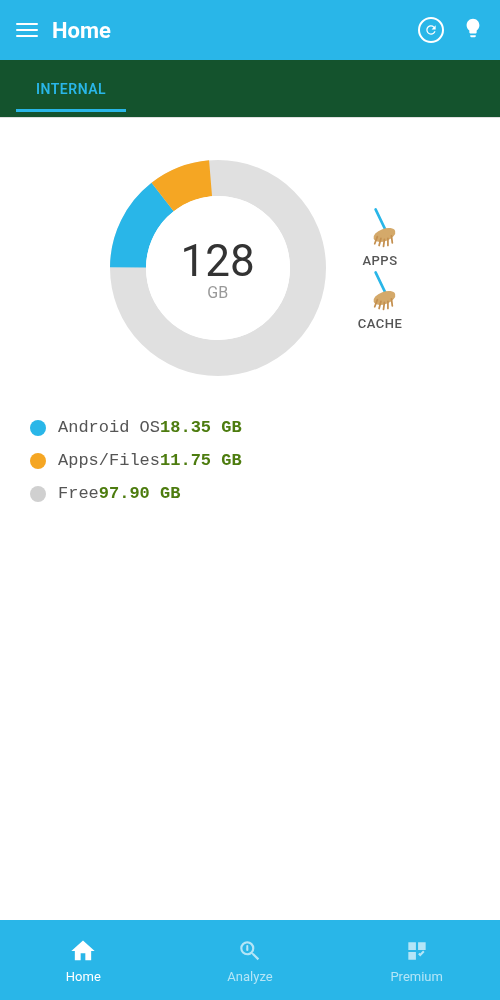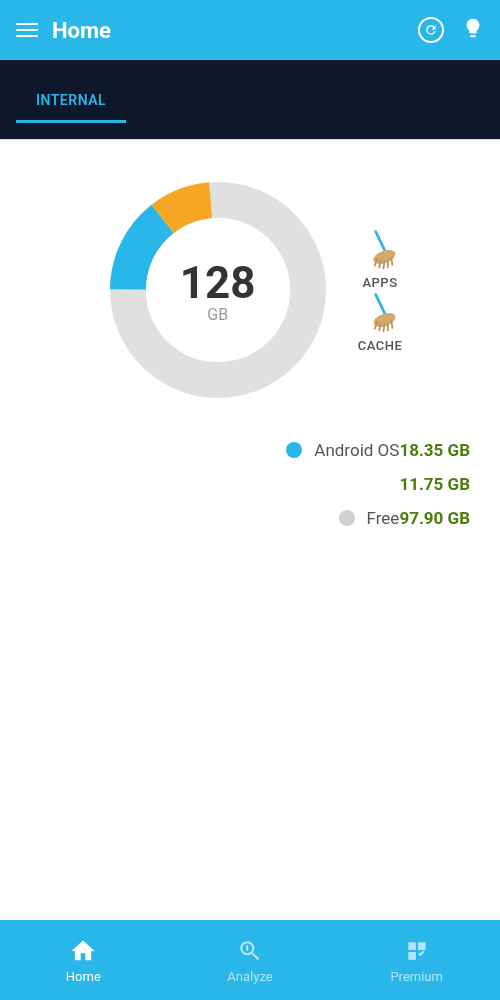--- a/index.html
+++ b/index.html
@@ -54,22 +54,22 @@
       font-size: 20px;
       cursor: pointer;
       background: none;
       border: none;
     }
 
     
     .tabs {
       display: flex;
       border-bottom: 1px solid #e0e0e0;
-      padding: 16px 16px;
-      background: #0f172a;
+      padding: 5px 16px;
+      background: #14532d;
     }
     .tab {
       padding: 16px 20px 12px;
       font-size: 14px;
       font-weight: 600;
       letter-spacing: 0.5px;
       color: #aaa;
       cursor: pointer;
       border-bottom: 3px solid transparent;
       text-transform: uppercase;
@@ -108,21 +108,21 @@
     }
     .donut-center {
       position: absolute;
       top: 50%;
       left: 50%;
       transform: translate(-50%, -50%);
       text-align: center;
     }
     .donut-center-number {
       font-size: 44px;
-      font-weight: 700;
+      font-weight: 400;
       color: #333;
     }
     .donut-center-unit {
       font-size: 16px;
       color: #999;
       margin-top: -4px;
     }
 
     
     .side-icons {
@@ -153,21 +153,22 @@
     .legend {
       width: 100%;
       padding: 10px 30px;
       display: flex;
       flex-direction: column;
       gap: 14px;
     }
     .legend-item {
       display: flex;
       align-items: center;
-      justify-content: flex-end;
+      justify-content: flex-start;
+      font-family: Liberation Mono, monospace;
     }
     .legend-left {
       display: flex;
       align-items: center;
       gap: 12px;
     }
     .legend-dot {
       width: 16px;
       height: 16px;
       border-radius: 50%;
@@ -316,20 +317,24 @@
 
     <div class="legend-item">
       <div class="legend-left">
         <div class="legend-dot" style="background:#29b6e8;"></div>
         <span class="legend-name">Android OS</span>
       </div>
       <span class="legend-value">18.35 GB</span>
     </div>
 
     <div class="legend-item">
+      <div class="legend-left">
+        <div class="legend-dot" style="background:#f5a623;"></div>
+        <span class="legend-name">Apps/Files</span>
+      </div>
       <span class="legend-value">11.75 GB</span>
     </div>
 
     <div class="legend-item">
       <div class="legend-left">
         <div class="legend-dot" style="background:#d0d0d0;"></div>
         <span class="legend-name">Free</span>
       </div>
       <span class="legend-value">97.90 GB</span>
     </div>

